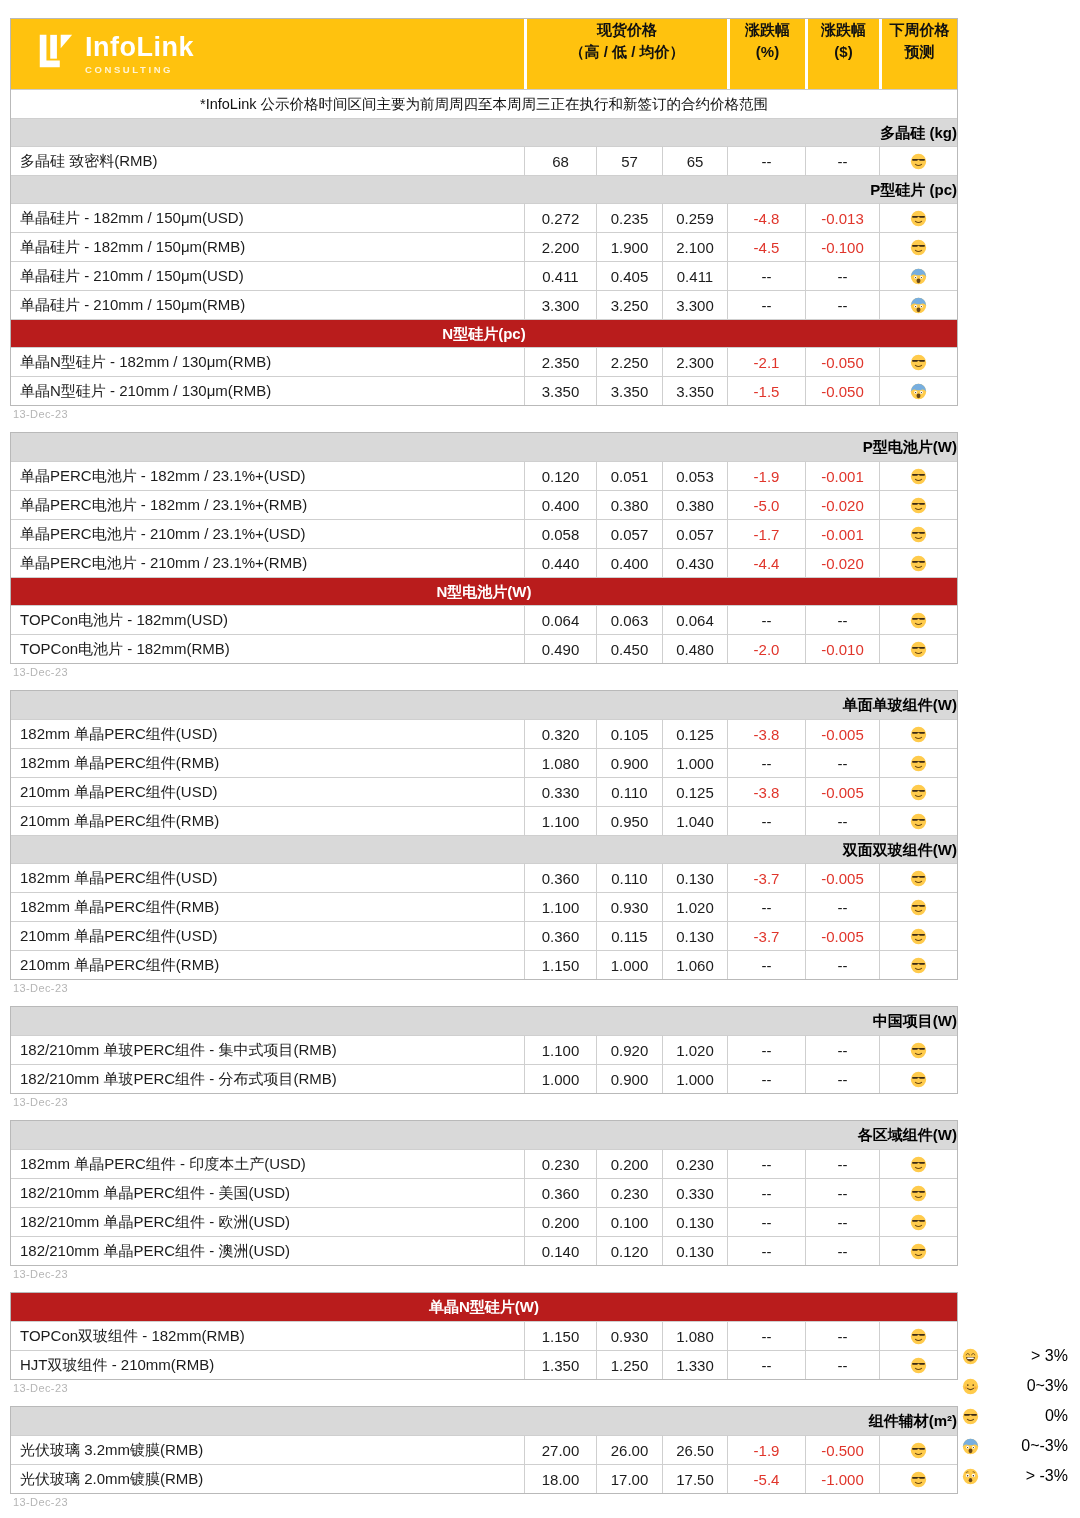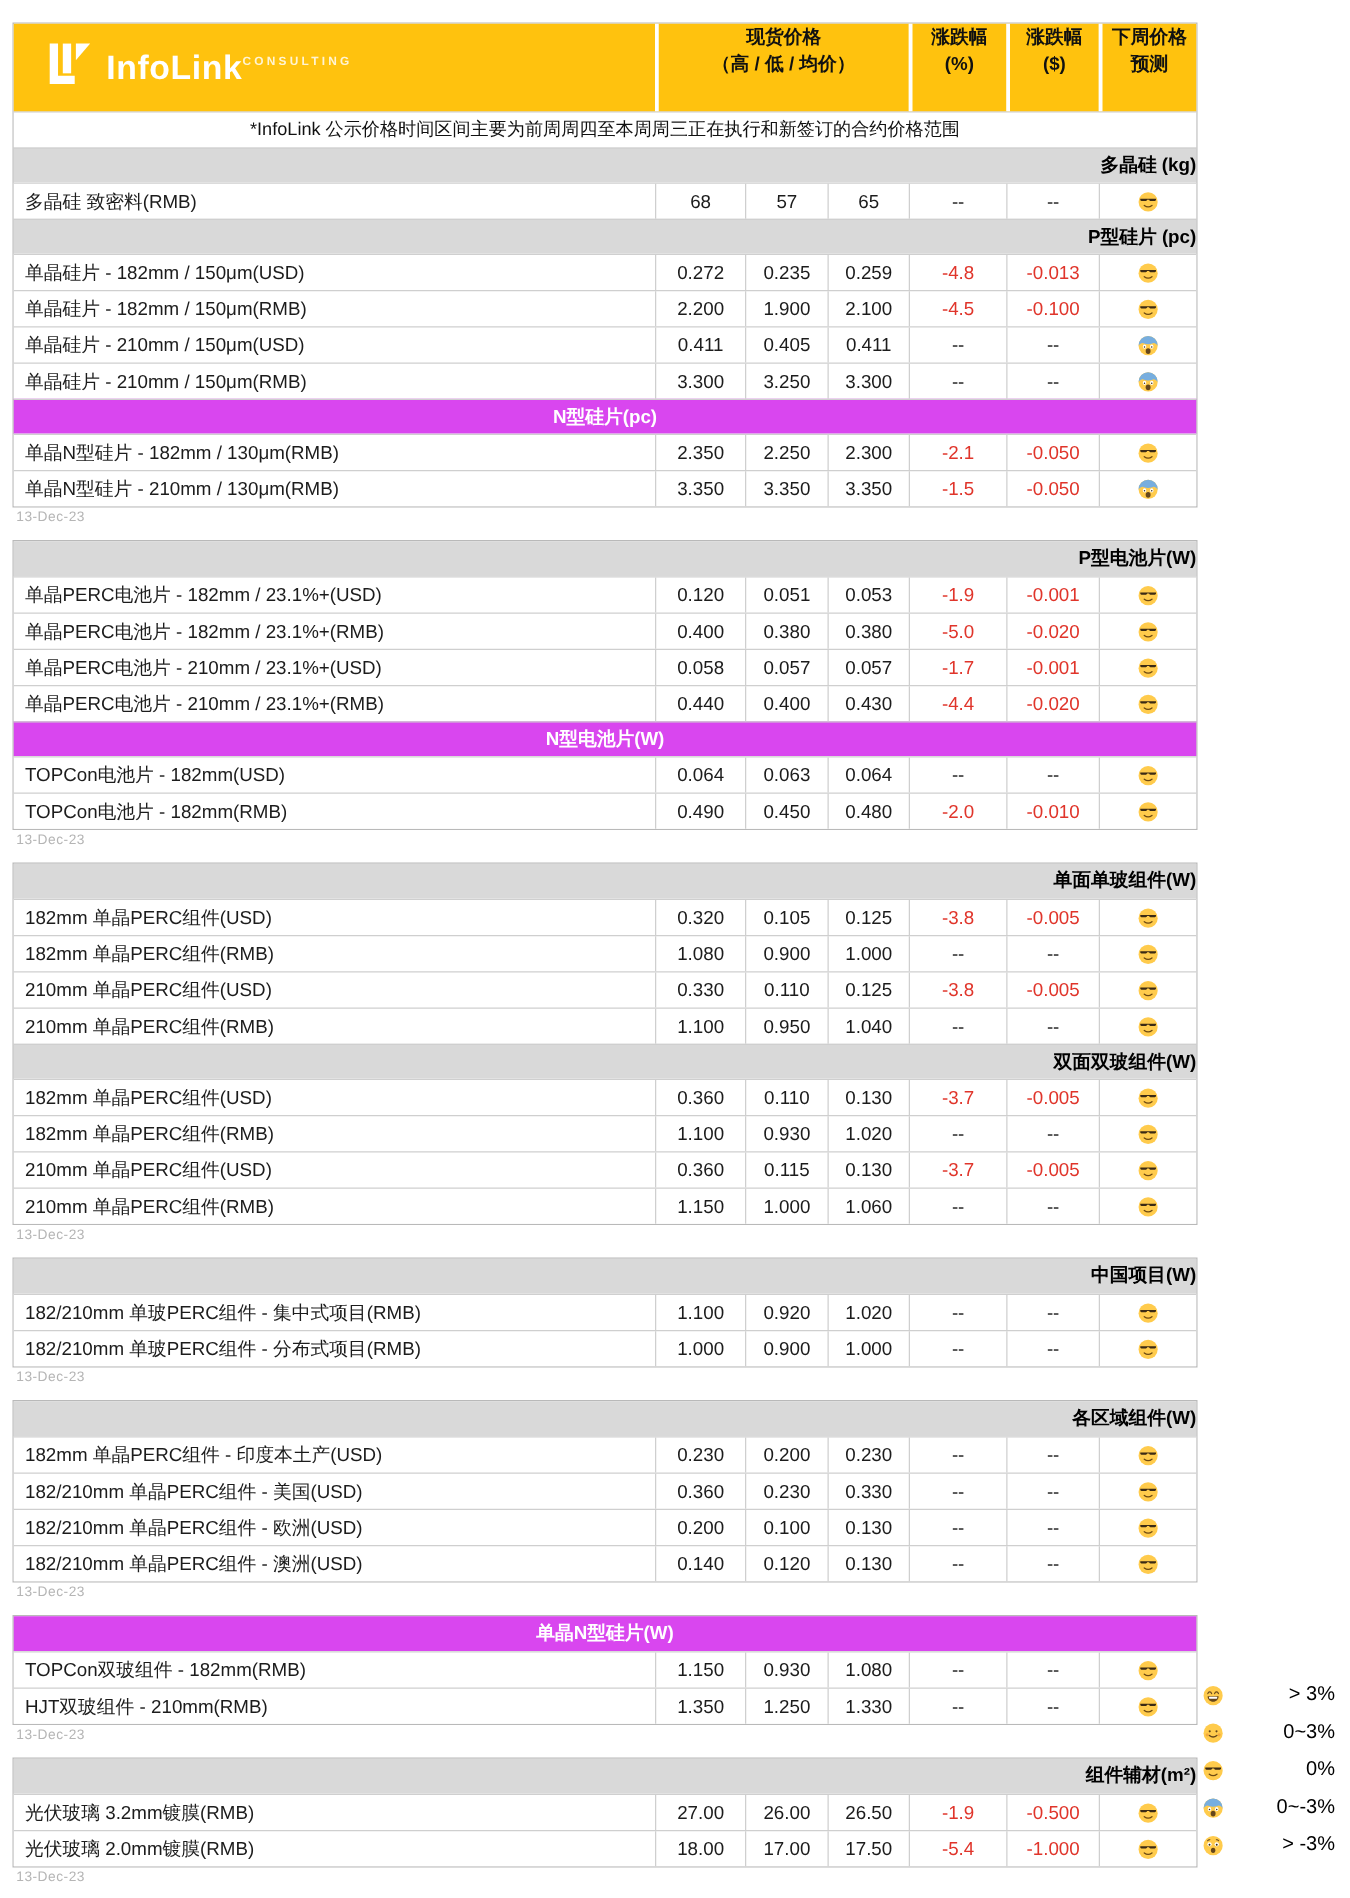--- a/index.html
+++ b/index.html
@@ -14,42 +14,42 @@
   .card {
     width:948px; border:1px solid #b9b9b9; background:#fff;
   }
 
   
   .brandrow {
     display:grid; grid-template-columns:513px 203px 78px 74px 78px;
     height:70px; background:#fff;
   }
   .logocell { background:#FFC20E; display:flex; align-items:center; padding-left:24px; }
-  .logotext { margin-left:10px; display:flex; flex-direction:row; }
+  .logotext { margin-left:10px; display:flex; flex-direction:column; }
   .logoname { color:#fff; font-weight:bold; font-size:27px; letter-spacing:0.5px; line-height:1; }
   .logosub  { color:rgba(255,255,255,0.82); font-size:9.5px; letter-spacing:2.6px; font-weight:bold; margin-top:3px; }
   .hcell {
     background:#FFC20E; border-left:3px solid #fff;
     display:flex; flex-direction:column; justify-content:flex-start; align-items:center;
     font-weight:bold; font-size:15px; line-height:1.45; text-align:center; color:#111;
   }
 
   
   .noterow {
     height:29px; line-height:28px; text-align:center;
     font-weight:normal; font-size:14.5px; border-top:1px solid #cccccc; background:#fff; color:#111;
   }
 
   
   .sec {
     height:28px; line-height:28px; text-align:center;
     font-weight:bold; font-size:15px; border-top:1px solid #cfcfcf;
   }
   .sec.light { background:#D9D9D9; color:#000;text-align:right; }
-  .sec.dark  { background:#d946ef; color:#fff; }
+  .sec.dark  { background:#b91c1c; color:#fff; }
   .card > :first-child { border-top:none; }
 
   
   .row {
     display:grid; grid-template-columns:513px 72px 66px 65px 78px 74px 78px;
     height:29px; background:#fff; border-top:1px solid #cfcfcf;
   }
   .row .c {
     display:flex; align-items:center; justify-content:center;
     font-size:15px; color:#1c1c1c; overflow:hidden; white-space:nowrap;

